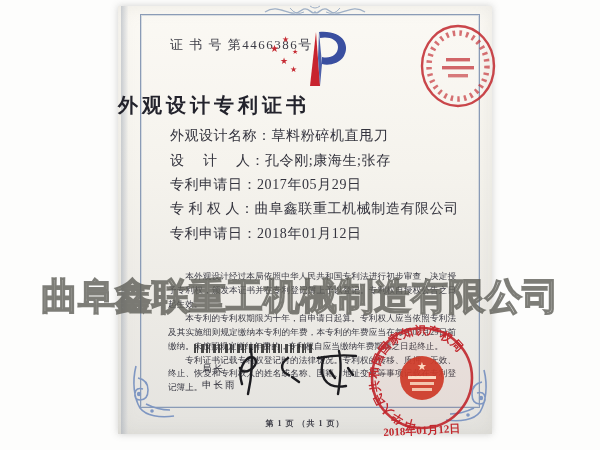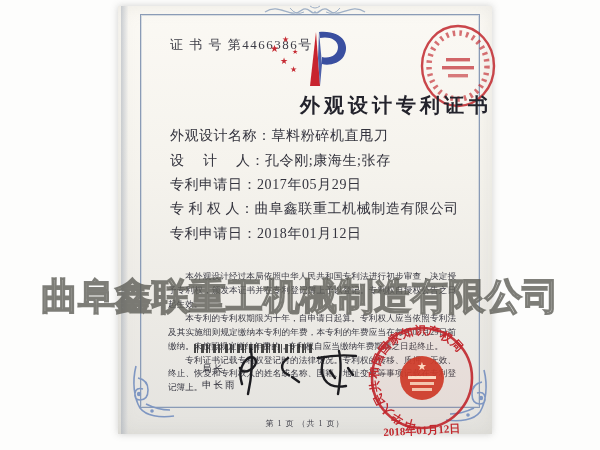--- a/index.html
+++ b/index.html
@@ -29,21 +29,21 @@
   .corner.bl{left:12px;bottom:14px;}
   .corner.br{right:2px;bottom:10px;transform:scaleX(-1);}
   
   .cert-no{
     position:absolute;left:52px;top:30px;font-size:13px;color:#3c3c46;
     letter-spacing:1.5px;
   }
   .logo{position:absolute;left:148px;top:22px;width:96px;height:62px;}
   .seal-oval{position:absolute;left:298px;top:14px;width:84px;height:92px;}
   .title{
-    position:absolute;left:0;top:86px;width:100%;text-align:right;
+    position:absolute;left:0;top:86px;width:100%;text-align:left;
     font-size:20px;font-weight:bold;color:#23232c;letter-spacing:4px;
   }
   
   .fields{position:absolute;left:52px;top:118px;right:26px;}
   .field-row{height:24.4px;display:flex;align-items:center;font-size:14px;color:#34343e;}
   .field-label{white-space:pre;letter-spacing:.5px;}
   .field-value{letter-spacing:.6px;}
   
   .body-text{
     position:absolute;left:50px;top:264px;right:36px;
@@ -57,21 +57,21 @@
       #2b2b2b 0 2px,transparent 2px 3px,
       #2b2b2b 3px 4px,transparent 4px 7px,
       #2b2b2b 7px 10px,transparent 10px 12px);
     opacity:.85;
   }
   .signer{position:absolute;left:44px;top:355px;font-size:9.5px;color:#2e2e38;line-height:16px;letter-spacing:2px;margin-left:40px;}
   .signature{position:absolute;left:108px;top:338px;width:150px;height:56px;color:#1c1c20;}
   .seal-round{position:absolute;left:236px;top:316px;width:136px;height:116px;}
   .footer{
     position:absolute;left:0;top:412px;width:100%;text-align:center;
-    font-size:8px;color:#3c3c46;letter-spacing:1px;
+    font-size:8px;color:#3c3c46;letter-spacing:1px;font-weight:bold;
   }
   
   .watermark{
     position:absolute;left:0;top:272px;width:600px;text-align:center;
     font-family:"Liberation Sans","DejaVu Sans",sans-serif;
     font-size:37px;font-weight:900;letter-spacing:0px;
     color:rgba(130,128,120,.10);
     -webkit-text-stroke:1.3px rgba(92,92,86,.78);
     white-space:nowrap;z-index:30;pointer-events:none;
   }

